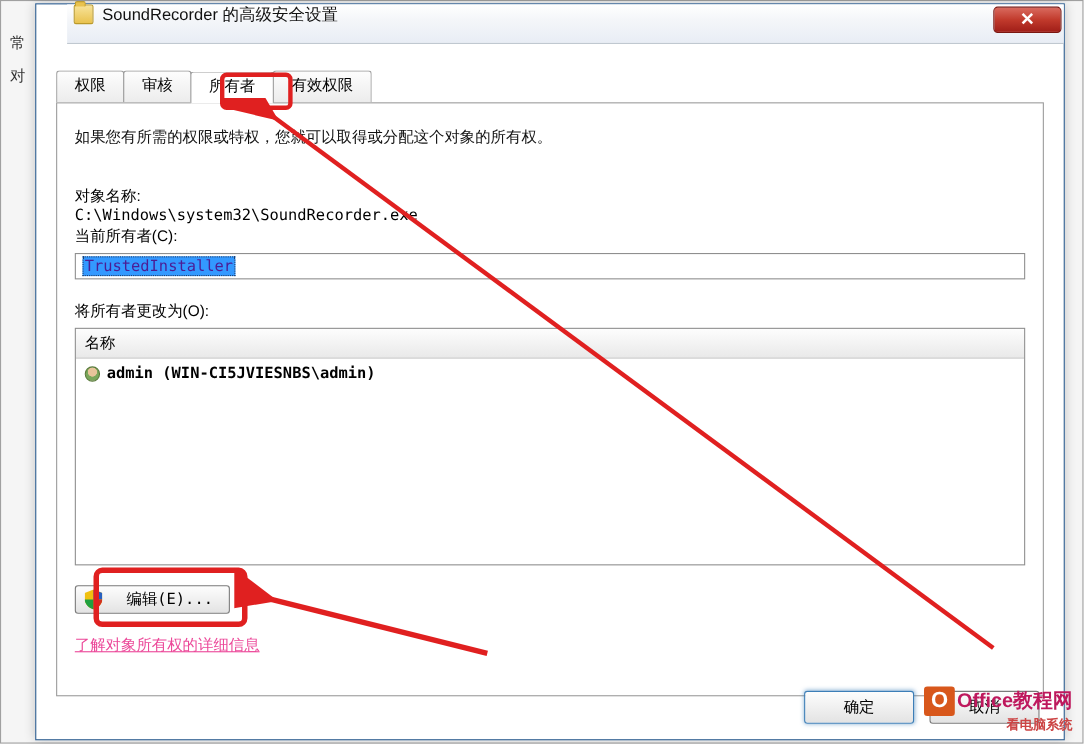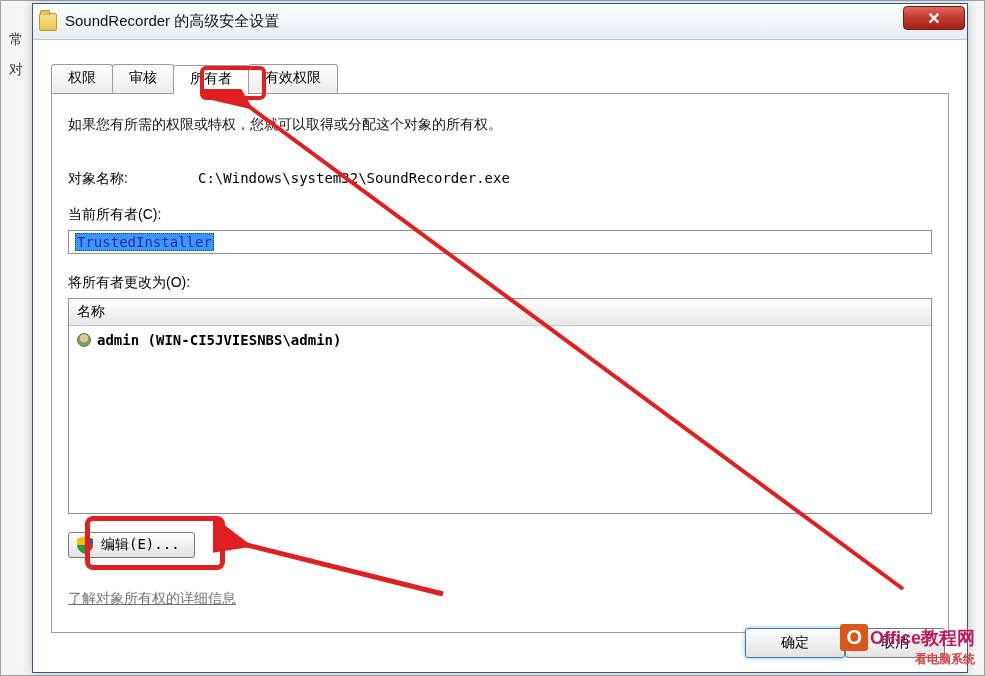--- a/index.html
+++ b/index.html
@@ -37,23 +37,23 @@
     height: 670px;
     background: #fff;
     border: 1px solid #2a5a8e;
     box-shadow: 0 0 10px rgba(0,0,0,0.2);
   }
   .titlebar {
     height: 36px;
     background: linear-gradient(to bottom, #ffffff 0%, #f4f6f9 40%, #e8edf5 100%);
     border-bottom: 1px solid #c0c8d0;
     display: flex;
-    align-items: center;
     padding: 0 6px;
     position: relative;
+    margin-left: 28px;
   }
   .titlebar .folder-icon {
     width: 18px;
     height: 18px;
     margin-right: 8px;
     background: linear-gradient(to bottom, #f7e39a 0%, #e9c24e 100%);
     border: 1px solid #bb9a2a;
     border-radius: 2px;
     position: relative;
   }
@@ -122,21 +122,22 @@
     position: relative;
   }
   .intro-text {
     font-size: 14px;
     color: #111;
     margin-bottom: 36px;
   }
   .label-row {
     display: flex;
     font-size: 14px;
-    margin-bottom: 18px;
+    margin-bottom: 2px;
+    flex-direction: column;
   }
   .label-row .lbl {
     width: 130px;
   }
   .label-row .val {
     font-family: "SimSun", monospace;
   }
   .section-label {
     font-size: 14px;
     margin-bottom: 6px;
@@ -182,48 +183,49 @@
   .user-icon {
     width: 14px;
     height: 14px;
     border-radius: 50%;
     background: radial-gradient(circle at 50% 35%, #e8c49a 0 40%, #7aa65a 45% 100%);
     border: 1px solid #5a7a3a;
   }
   .edit-btn {
     display: inline-flex;
     align-items: center;
-    gap: 8px;
+    gap: 22px;
     border: 1px solid #7a7a7a;
     background: linear-gradient(to bottom, #fdfdfd, #e3e3e3);
     padding: 3px 14px 3px 8px;
     font-size: 14px;
     font-family: "SimSun", monospace;
     border-radius: 3px;
     cursor: pointer;
   }
   .shield-icon {
     width: 16px;
     height: 18px;
     position: relative;
   }
   .shield-icon svg { display: block; }
   .link {
-    color: #737373;
+    color: #ec4899;
     text-decoration: underline;
     font-size: 14px;
     cursor: pointer;
-    margin-top: 32px;
+    margin-top: 20px;
     display: inline-block;
   }
   .footer {
     position: absolute;
     right: 22px;
     bottom: 14px;
     display: flex;
+    gap: 14px;
   }
   .footer button {
     width: 100px;
     height: 30px;
     border: 1px solid #7a7a7a;
     background: linear-gradient(to bottom, #fdfdfd, #e3e3e3);
     border-radius: 3px;
     font-size: 14px;
     cursor: pointer;
   }

